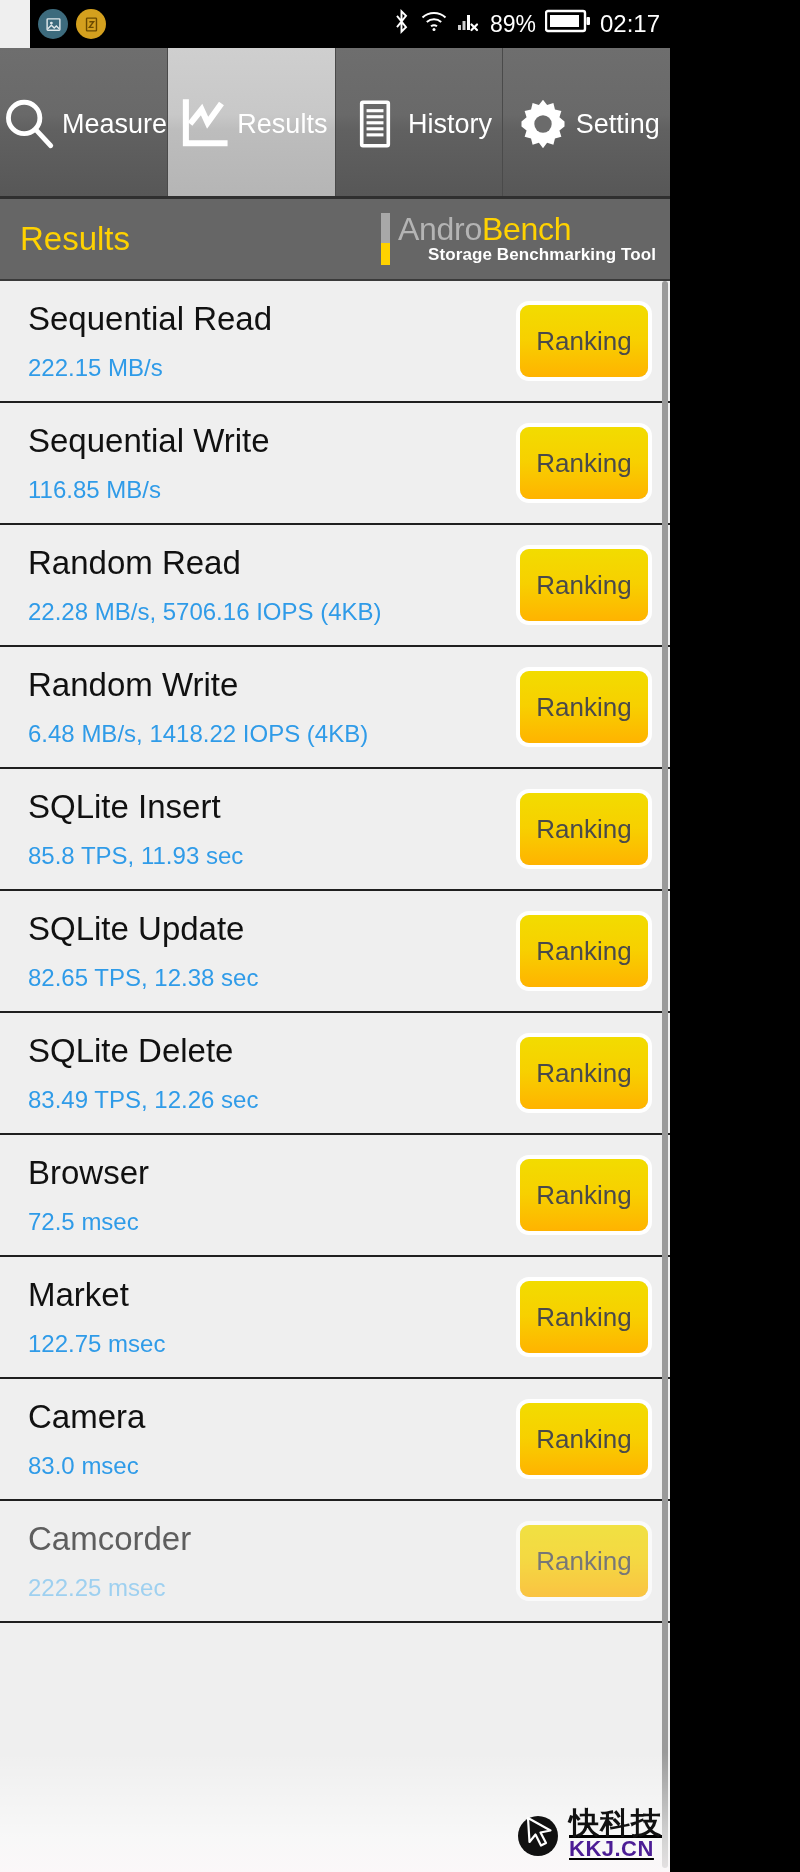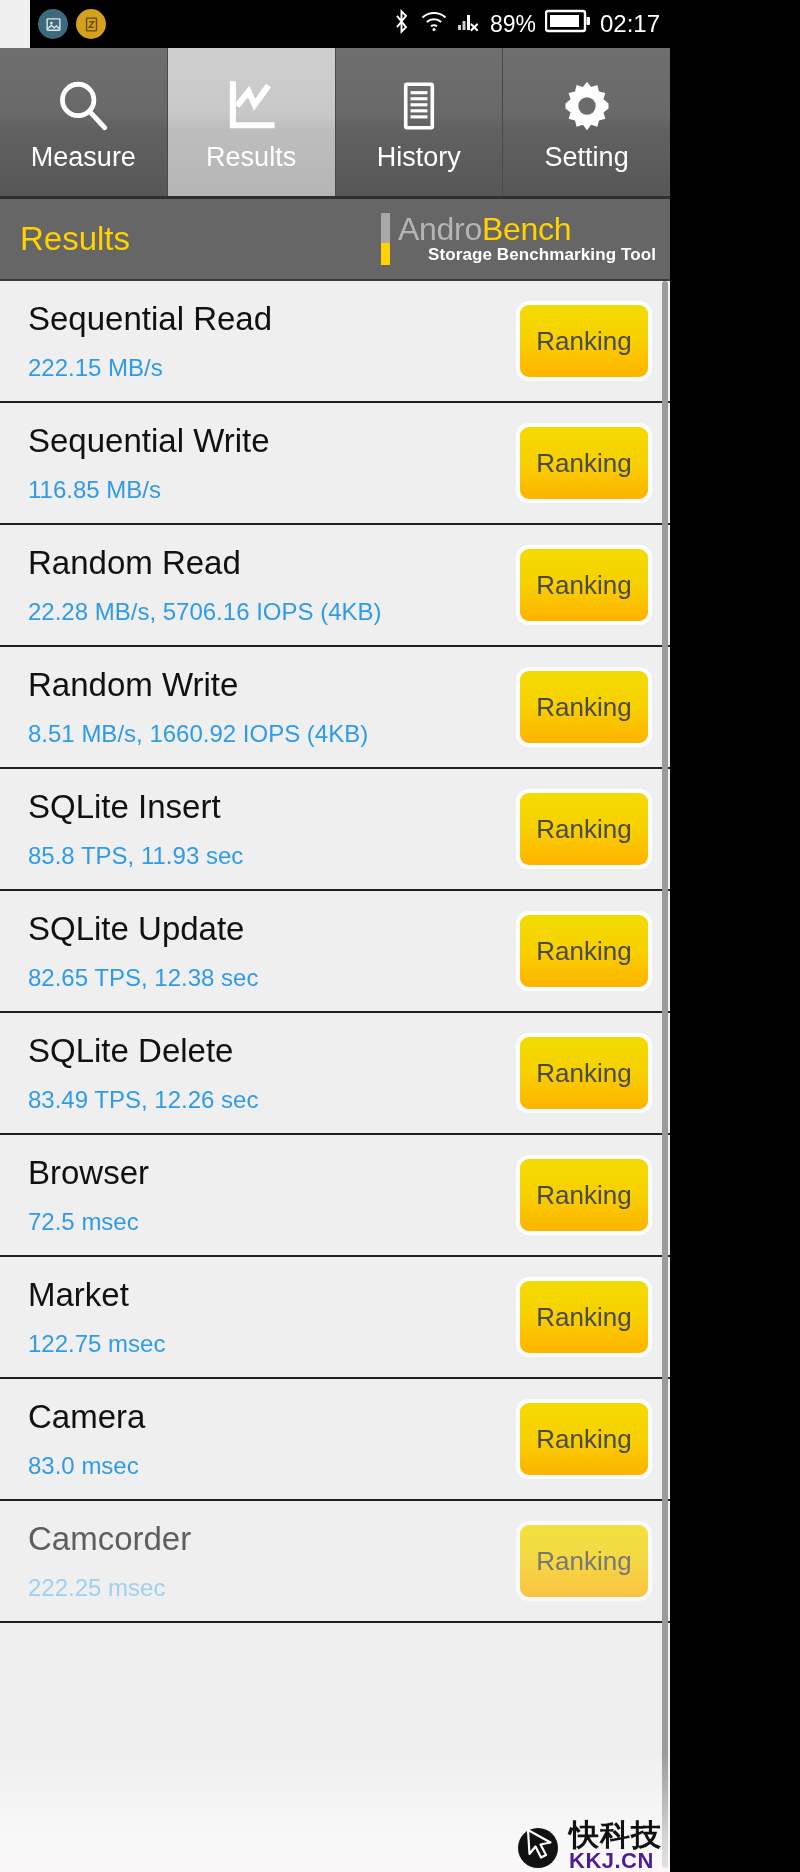--- a/index.html
+++ b/index.html
@@ -36,21 +36,21 @@
     margin-left:auto; display:flex; align-items:center; gap:9px;
   }
   .sb-icon { display:block; }
   .battery-pct { font-size:23px; letter-spacing:0; }
   .clock { font-size:24px; }
 
   
   .tabbar { display:flex; height:148px; background:#5a5a5a; }
   .tab {
     flex:1; position:relative;
-    display:flex; flex-direction:column;
+    display:flex; 
     align-items:center; justify-content:center;
     gap:4px;
     background:linear-gradient(to bottom,#6e6e6e 0%,#696969 45%,#616161 55%,#575757 100%);
     border-right:1px solid #4a4a4a;
     color:#fff;
   }
   .tab:last-child { border-right:none; }
   .tab.active {
     background:linear-gradient(to bottom,#cfcfcf 0%,#c8c8c8 45%,#bdbdbd 55%,#b5b5b5 100%);
     color:#fff;
@@ -113,23 +113,24 @@
 
   
   .bottom-fade {
     position:absolute; left:0; right:0; bottom:0; height:120px;
     background:linear-gradient(to bottom, rgba(255,255,255,0) 0%, rgba(255,255,255,.55) 70%, rgba(255,250,252,.75) 100%);
     pointer-events:none;
   }
 
   
   .watermark {
-    position:absolute; right:8px; bottom:0;
+    position:absolute; right:8px; bottom:12px;
     display:flex; align-items:center; gap:5px;
     pointer-events:none;
+    text-decoration:underline;
   }
   .wm-logo { width:52px; height:52px; }
   .wm-text { display:flex; flex-direction:column; align-items:flex-start; line-height:1; }
   .wm-cn { font-size:30px; font-weight:bold; color:#111; letter-spacing:1px; }
   .wm-url { font-size:22px; font-weight:bold; color:#4c1d95; letter-spacing:0.5px; }
 </style>
 </head>
 <body>
 
 <div class="phone">
@@ -271,21 +272,21 @@
       <div class="row">
         <div class="row-texts">
           <div class="row-title">Random Read</div>
           <div class="row-value">22.28 MB/s, 5706.16 IOPS (4KB)</div>
         </div>
         <div class="rank-btn">Ranking</div>
       </div>
       <div class="row">
         <div class="row-texts">
           <div class="row-title">Random Write</div>
-          <div class="row-value">8.51 MB/s, 1660.92 IOPS (4KB)</div>
+          <div class="row-value">6.48 MB/s, 1418.22 IOPS (4KB)</div>
         </div>
         <div class="rank-btn">Ranking</div>
       </div>
       <div class="row">
         <div class="row-texts">
           <div class="row-title">SQLite Insert</div>
           <div class="row-value">85.8 TPS, 11.93 sec</div>
         </div>
         <div class="rank-btn">Ranking</div>
       </div>

